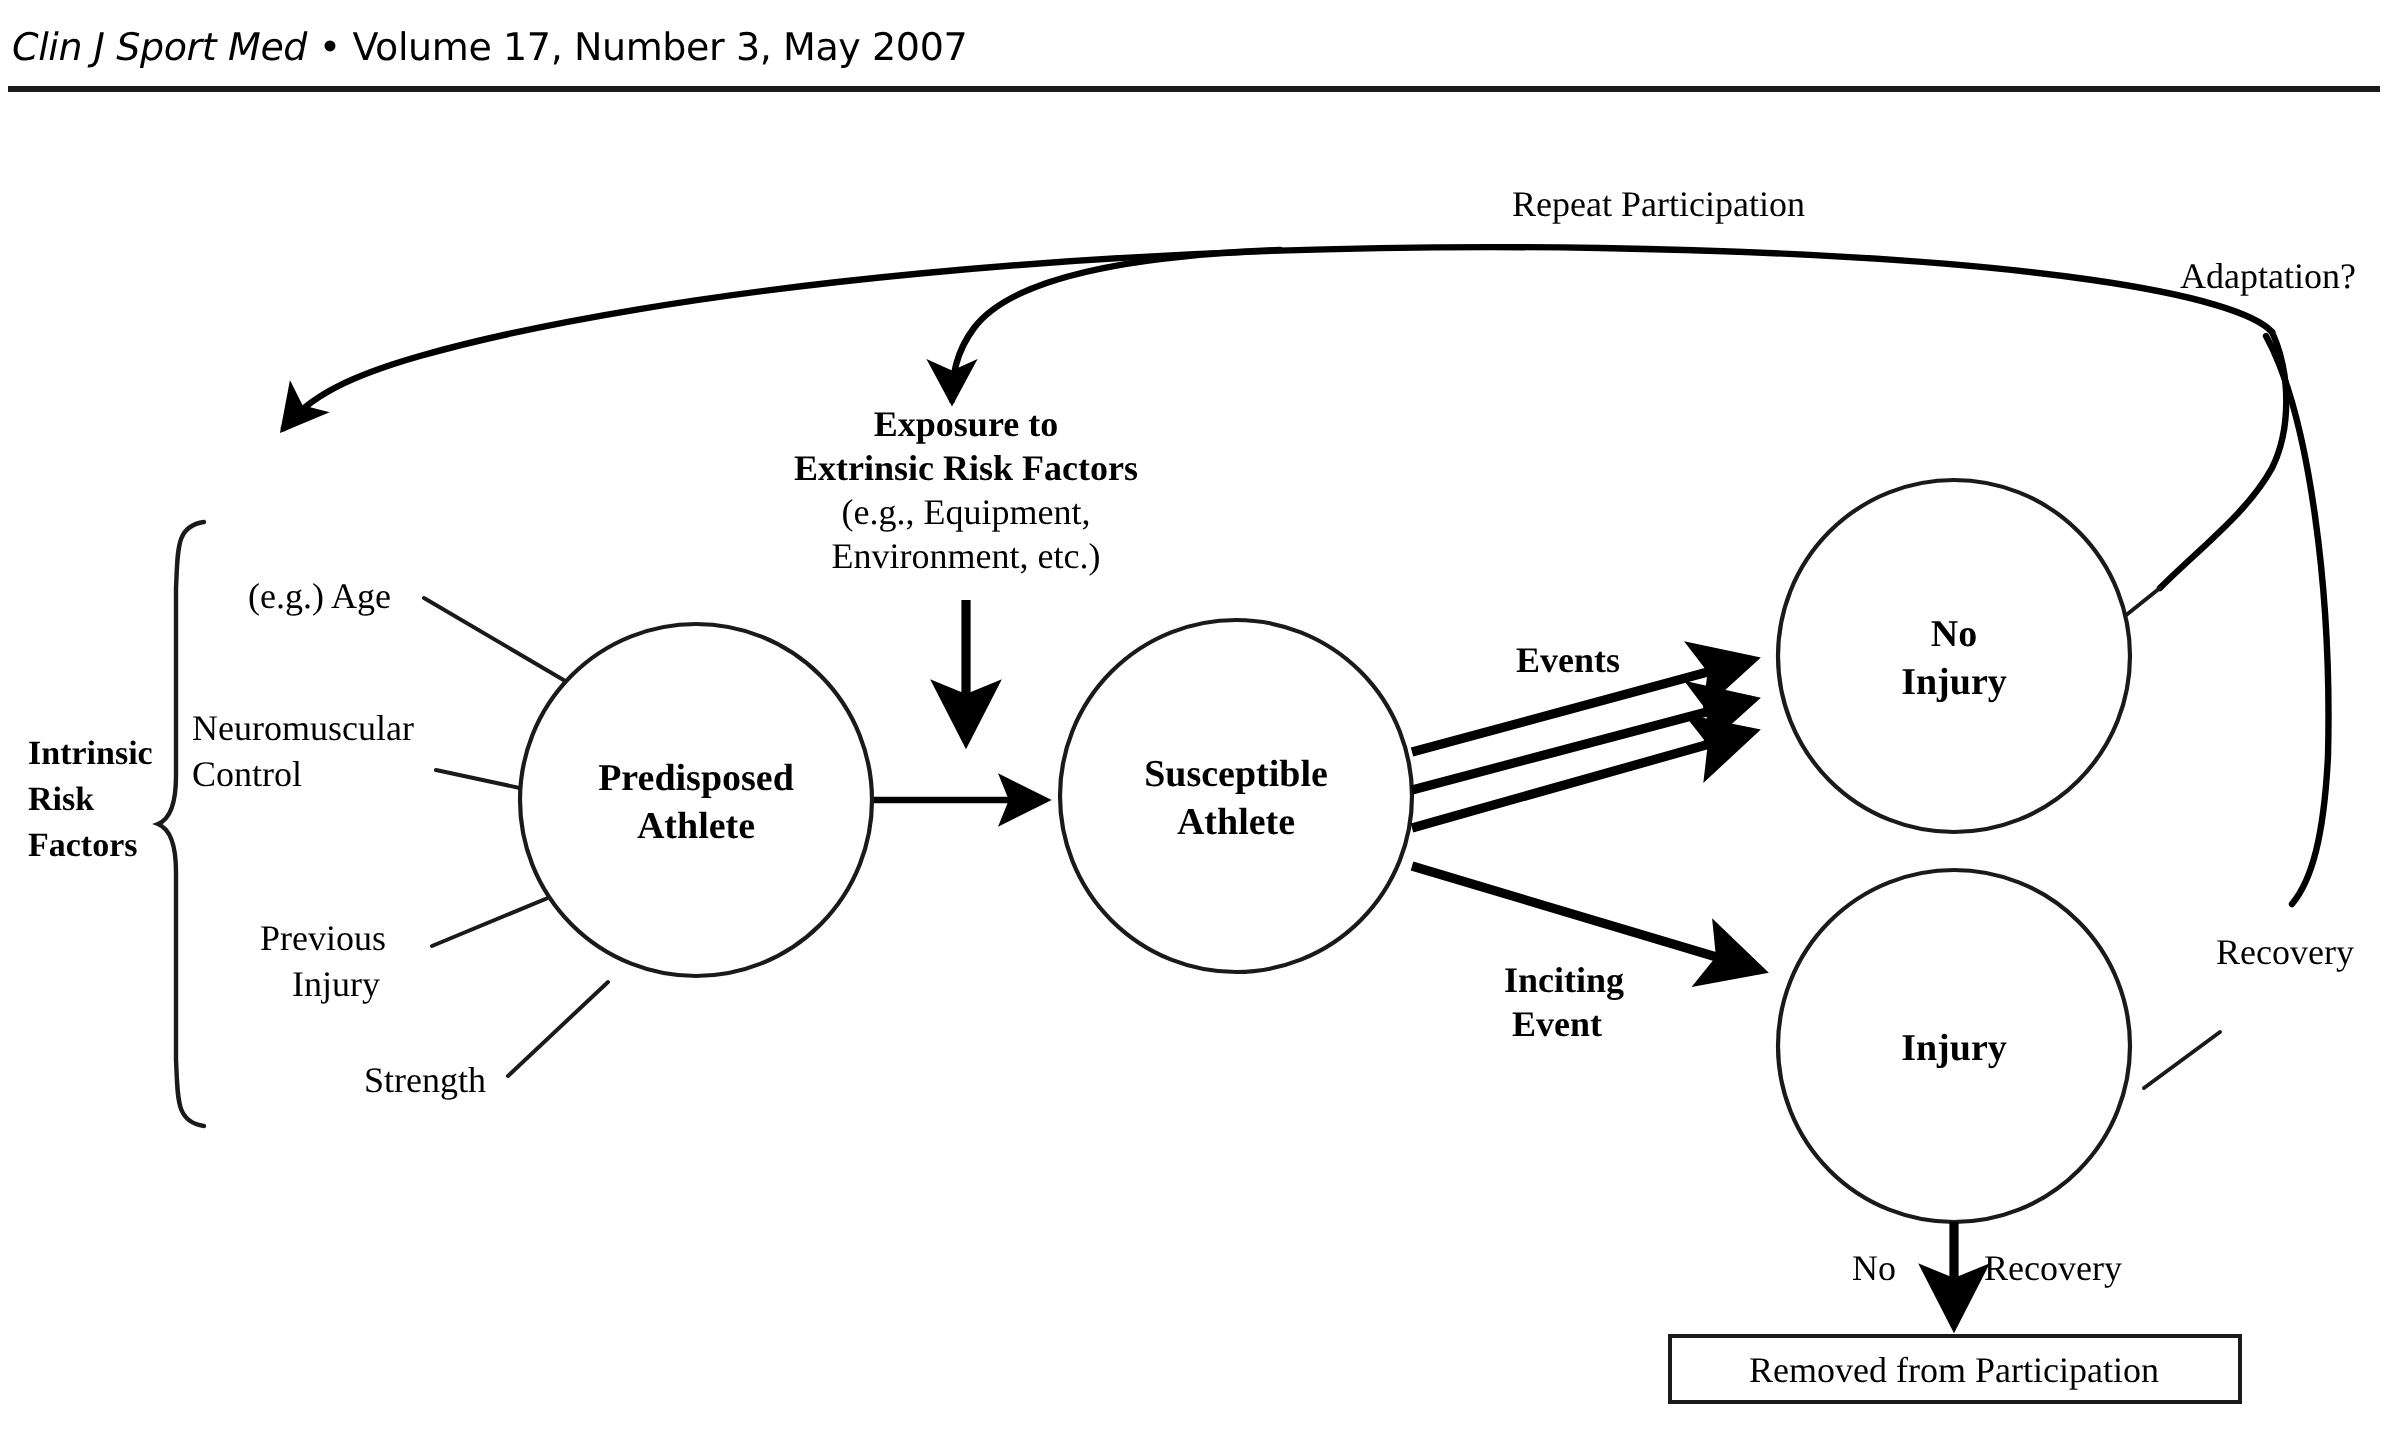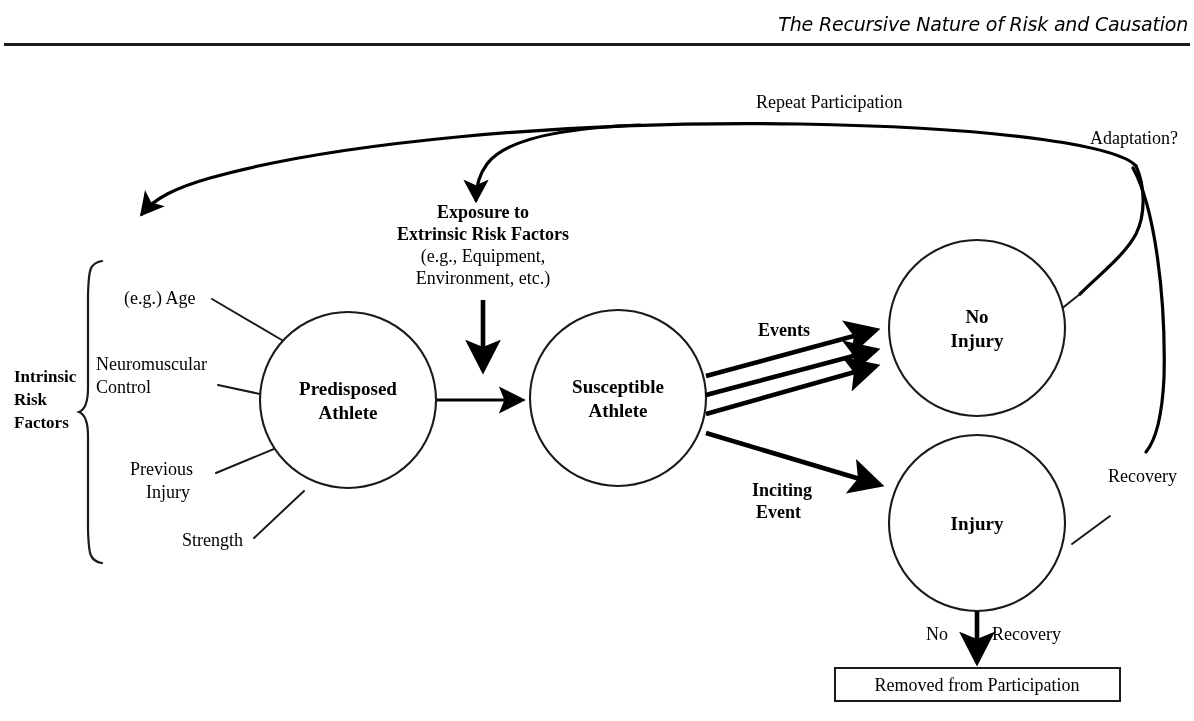--- a/index.html
+++ b/index.html
@@ -133,21 +133,23 @@
   .box-shape {
     fill: #ffffff;
     stroke: #1a1a1a;
     stroke-width: 2;
   }
 </style>
 </head>
 <body>
 
 <div class="running-head">
-  <div class="rh-right">The Recursive Nature of Risk and Causation</div>
+  <div class="rh-left">
+    <span class="journal">Clin J Sport Med</span><span> • Volume 17, Number 3, May 2007</span>
+  </div>
   <div class="rh-rule"></div>
 </div>
 
 <div class="figure">
 <svg class="diagram" viewBox="0 0 1194 673">
 
   <defs>
     <marker id="ah-thick" markerWidth="9" markerHeight="9" refX="6.6" refY="4.5" orient="auto" markerUnits="strokeWidth">
       <path d="M0,0.6 L7.6,4.5 L0,8.4 L1.6,4.5 Z" fill="#000"></path>
     </marker>

